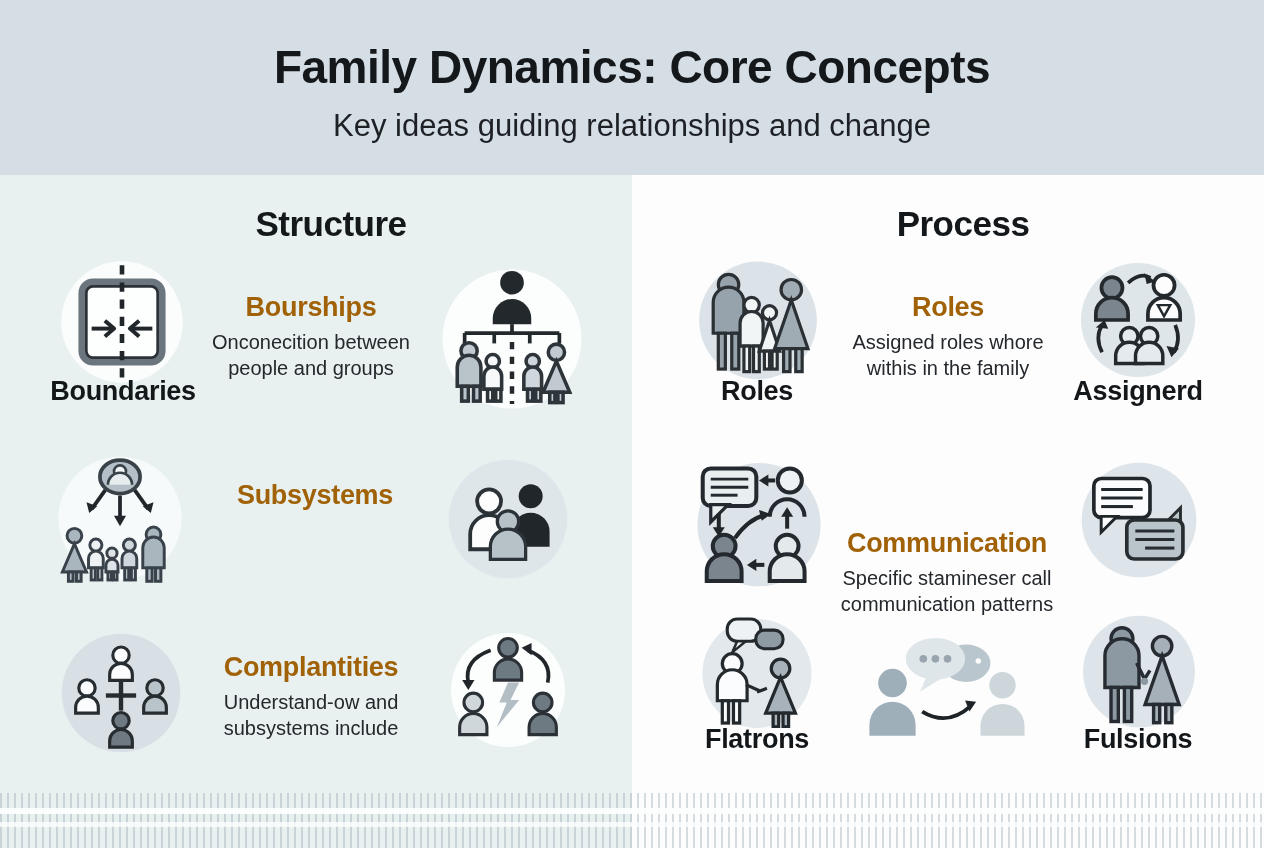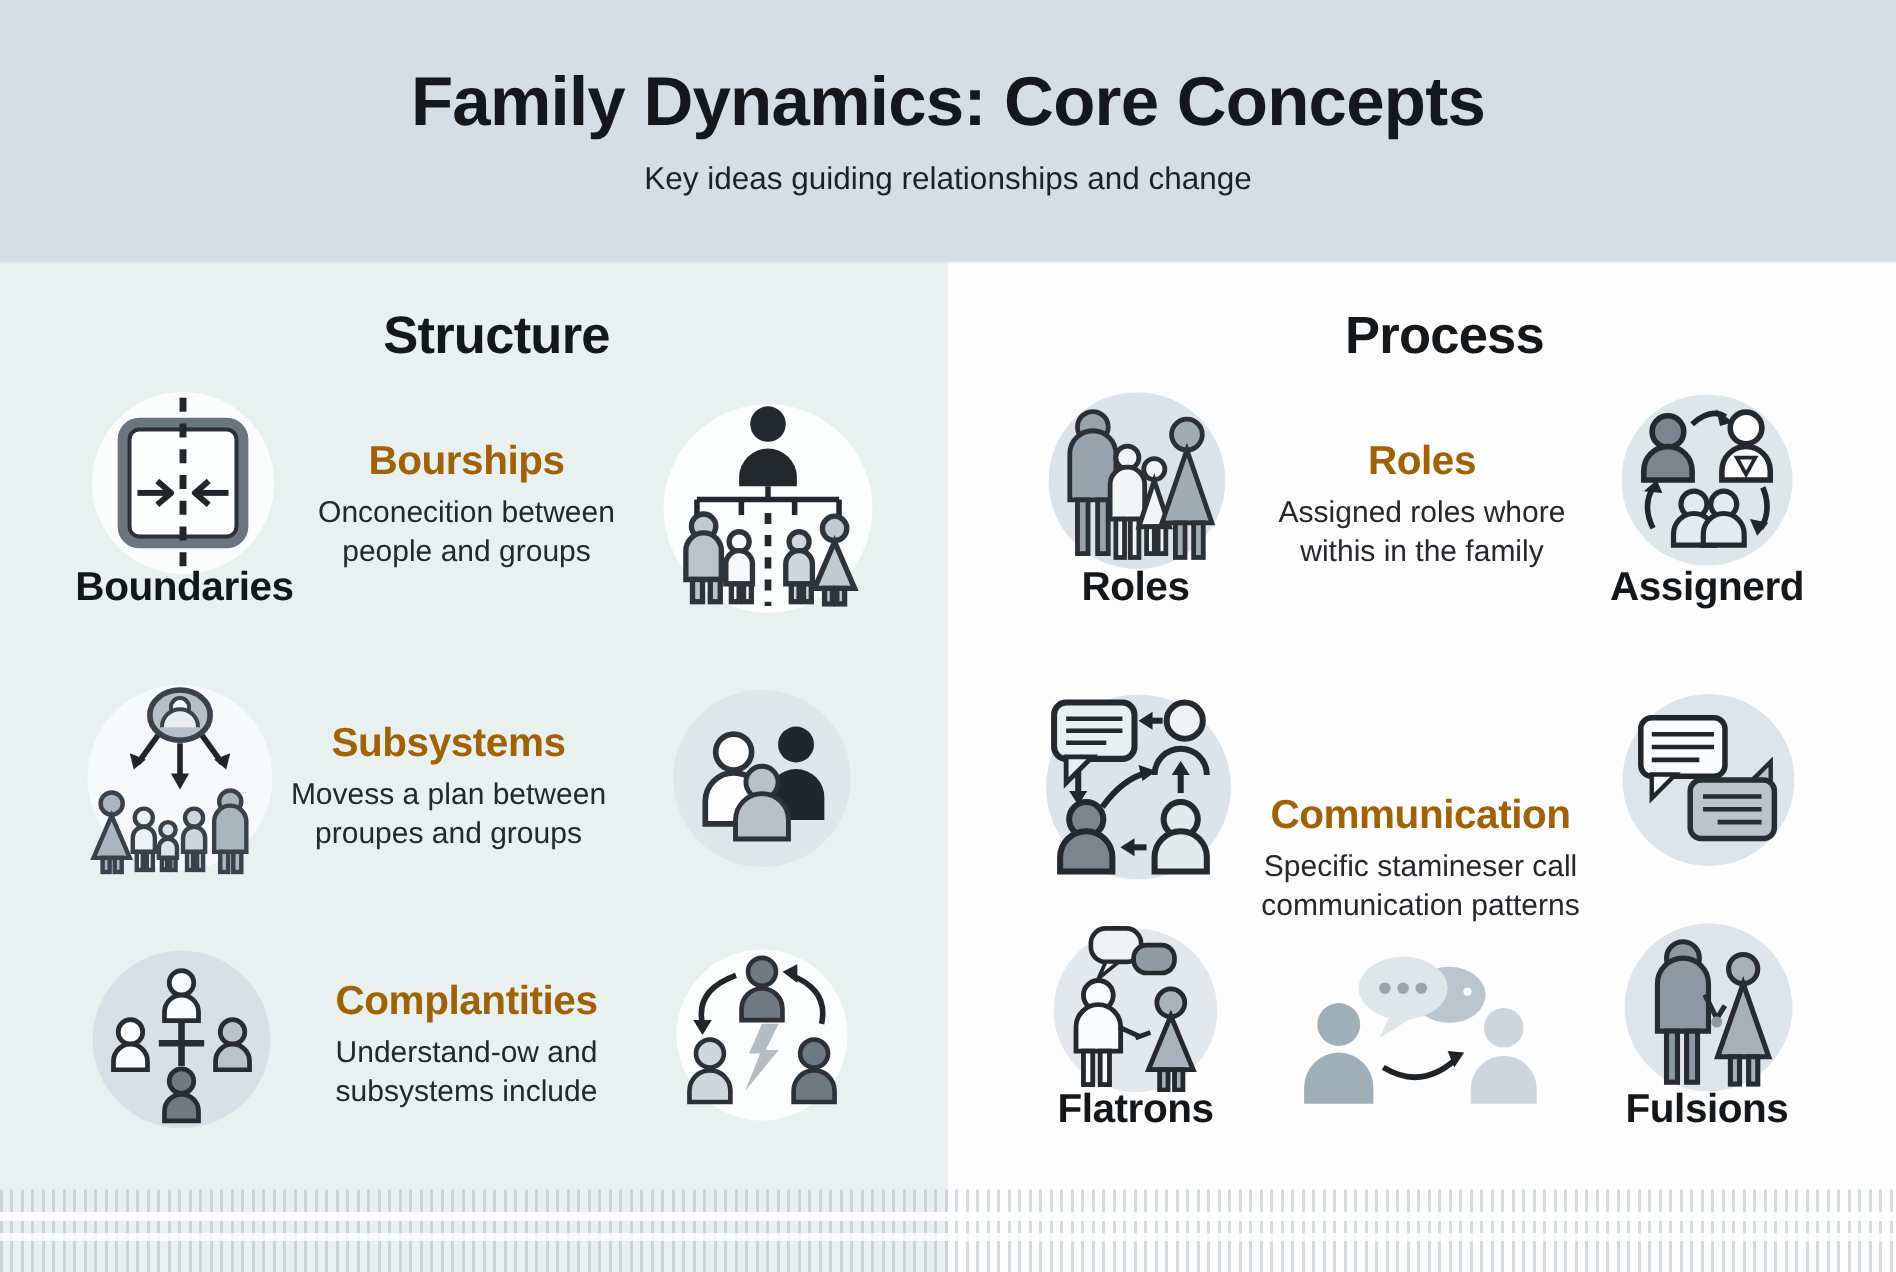--- a/index.html
+++ b/index.html
@@ -7,21 +7,21 @@
     width:1264px;height:848px;position:relative;overflow:hidden;
     font-family:"Liberation Sans","DejaVu Sans",sans-serif;
     background:#fdfdfd;
   }
   .abs{position:absolute;}
   
   .header-band{left:0;top:0;width:1264px;height:175px;background:#d6dee5;}
   .main-title{left:0;top:40px;width:1264px;text-align:center;
     font-size:46px;font-weight:700;letter-spacing:-0.5px;color:#15181b;}
   .main-subtitle{left:0;top:108px;width:1264px;text-align:center;
-    font-size:21px;font-weight:400;color:#1d2125;}
+    font-size:31px;font-weight:400;color:#1d2125;}
   
   .left-panel{left:0;top:175px;width:632px;height:673px;background:#e8f0f0;}
   .right-panel{left:632px;top:175px;width:632px;height:673px;background:#fdfdfd;}
   .section-title{top:204px;width:632px;text-align:center;
     font-size:35px;font-weight:700;color:#14181b;letter-spacing:-0.5px;margin-left:15px;}
   .card-text{text-align:center;}
   .card-title{font-size:27px;font-weight:700;color:#a16207;margin-bottom:6px;letter-spacing:-0.3px;}
   .card-desc{font-size:20px;color:#24282c;line-height:1.32;}
   .icon-label{font-size:27px;font-weight:700;color:#14171a;text-align:center;letter-spacing:-0.3px;}
   svg{display:block;}
@@ -131,26 +131,22 @@
       <rect x="53.5" y="85" width="3" height="9" fill="#cfd7dc"></rect>
       <rect x="58.5" y="85" width="3" height="9" fill="#cfd7dc"></rect>
       <circle cx="75" cy="60" r="5.5" fill="#aab6be"></circle>
       <path d="M67,85 v-15 a8,8 0 0 1 16,0 v15 z" fill="#aab6be"></path>
       <rect x="70" y="85" width="4" height="10" fill="#aab6be"></rect>
       <rect x="76.5" y="85" width="4" height="10" fill="#aab6be"></rect>
     </g>
   </svg>
 </span>
 
-<div class="abs card-text" style="left:168px;top:480px;width:262px;">
+<div class="abs card-text" style="left:184px;top:480px;width:262px;">
   <div class="card-title">Subsystems</div>
-  <div class="card-desc">
-    <div>Movess a plan between</div>
-    <div>proupes and groups</div>
-  </div>
 </div>
 
 <span class="abs" style="left:444px;top:456px;">
   <svg width="128" height="126" viewBox="0 0 100 100">
     <circle cx="50" cy="50" r="47" fill="#dfe6ea"></circle>
     <circle cx="68" cy="32" r="9.5" fill="#20262a"></circle>
     <path d="M53,72 v-12 a15,15 0 0 1 30,0 v12 z" fill="#20262a"></path>
     <circle cx="35" cy="36" r="9.5" fill="#fdfdfd" stroke="#2c3338" stroke-width="3"></circle>
     <path d="M20,74 v-12 a15,15 0 0 1 30,0 v12 z" fill="#fdfdfd" stroke="#2c3338" stroke-width="3"></path>
     <circle cx="50" cy="52" r="8.5" fill="#b6c1c8" stroke="#2c3338" stroke-width="2.6"></circle>

